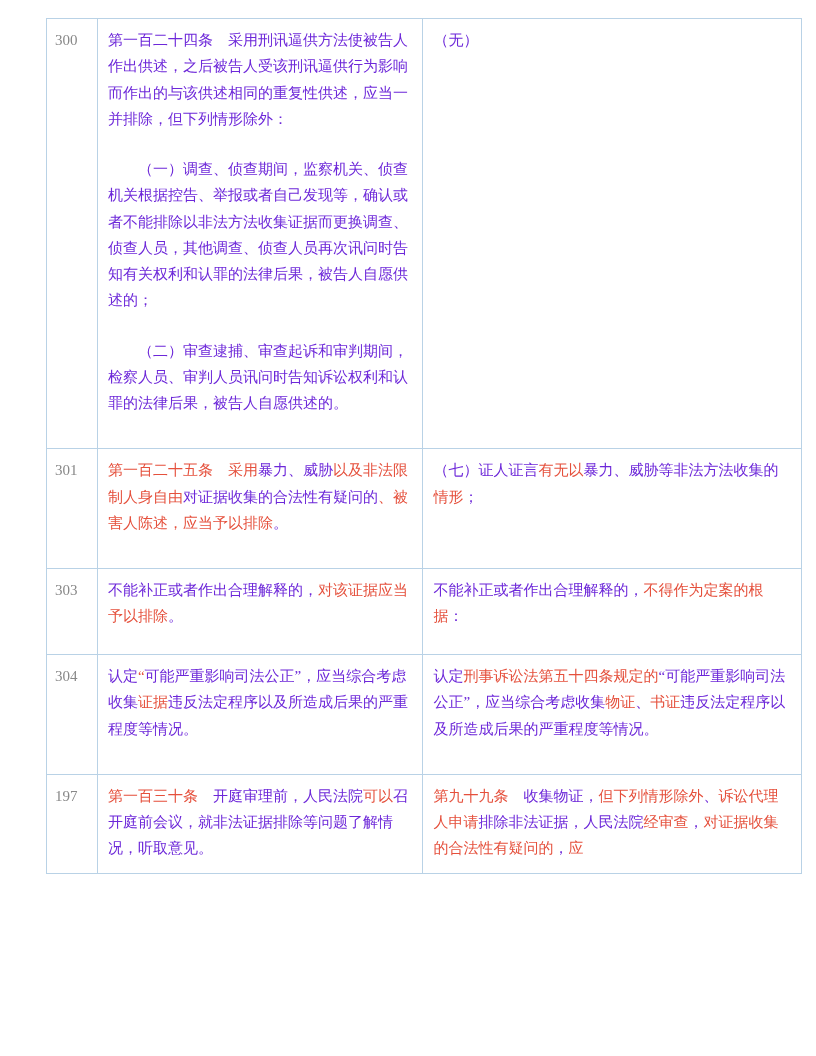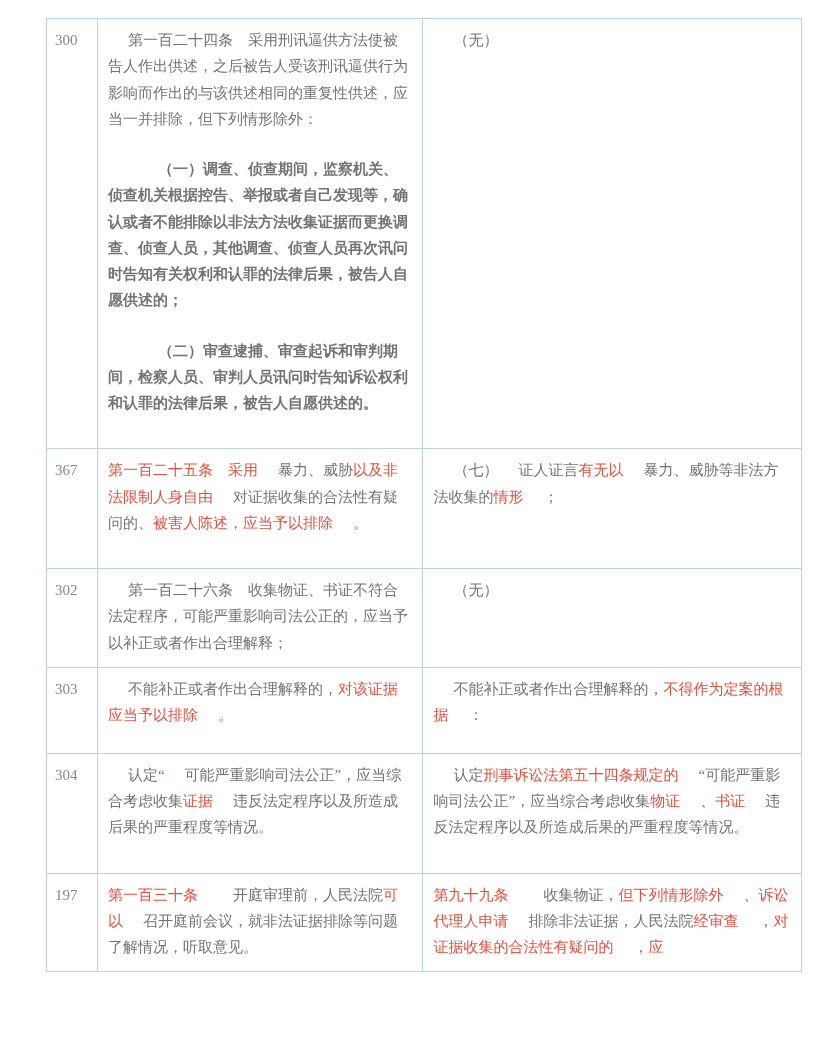--- a/index.html
+++ b/index.html
@@ -29,22 +29,22 @@
     color: #888888;
     padding-left: 8px;
   }
   td.left {
     width: 320px;
   }
   td.right {
     width: 372px;
   }
   .red { color: #e5503c; text-align: center; }
-  .gray { color: #737373; margin-left: 20px; }
-  .indent { text-indent: 2em; display:block;font-weight:bold; }
+  .gray { color: #6d28d9; }
+  .indent { text-indent: 2em; display:block; }
   .para { margin-bottom: 0.2em; }
   .spacer { height: 1.4em; }
 </style>
 </head>
 <body>
 
 <table>
   <tbody id="tbody">
       <tr>
         <td class="num">300</td>
@@ -54,36 +54,27 @@
           <div class="para indent"><span class="gray">（一）调查、侦查期间，监察机关、侦查机关根据控告、举报或者自己发现等，确认或者不能排除以非法方法收集证据而更换调查、侦查人员，其他调查、侦查人员再次讯问时告知有关权利和认罪的法律后果，被告人自愿供述的；</span></div>
           <div class="spacer"></div>
           <div class="para indent"><span class="gray">（二）审查逮捕、审查起诉和审判期间，检察人员、审判人员讯问时告知诉讼权利和认罪的法律后果，被告人自愿供述的。</span></div>
           <div class="spacer"></div>
         </td>
         <td class="right">
           <div class="para"><span class="gray">（无）</span></div>
         </td>
       </tr>
       <tr>
-        <td class="num">367</td>
+        <td class="num">301</td>
         <td class="left">
           <div class="para"><span class="red">第一百二十五条　采用</span><span class="gray">暴力、威胁</span><span class="red">以及非法限制人身自由</span><span class="gray">对证据收集的合法性有疑问的</span><span class="red">、被害人陈述，应当予以排除</span><span class="gray">。</span></div>
           <div class="spacer"></div>
         </td>
         <td class="right">
           <div class="para"><span class="gray">（七）</span><span class="gray">证人证言</span><span class="red">有无以</span><span class="gray">暴力、威胁等非法方法收集的</span><span class="red">情形</span><span class="gray">；</span></div>
-        </td>
-      </tr>
-      <tr>
-        <td class="num">302</td>
-        <td class="left">
-          <div class="para"><span class="gray">第一百二十六条　收集物证、书证不符合法定程序，可能严重影响司法公正的，应当予以补正或者作出合理解释；</span></div>
-        </td>
-        <td class="right">
-          <div class="para"><span class="gray">（无）</span></div>
         </td>
       </tr>
       <tr>
         <td class="num">303</td>
         <td class="left">
           <div class="para"><span class="gray">不能补正或者作出合理解释的，</span><span class="red">对该证据应当予以排除</span><span class="gray">。</span></div>
           <div style="height: 0.9em;"></div>
         </td>
         <td class="right">
           <div class="para"><span class="gray">不能补正或者作出合理解释的，</span><span class="red">不得作为定案的根据</span><span class="gray">：</span></div>

